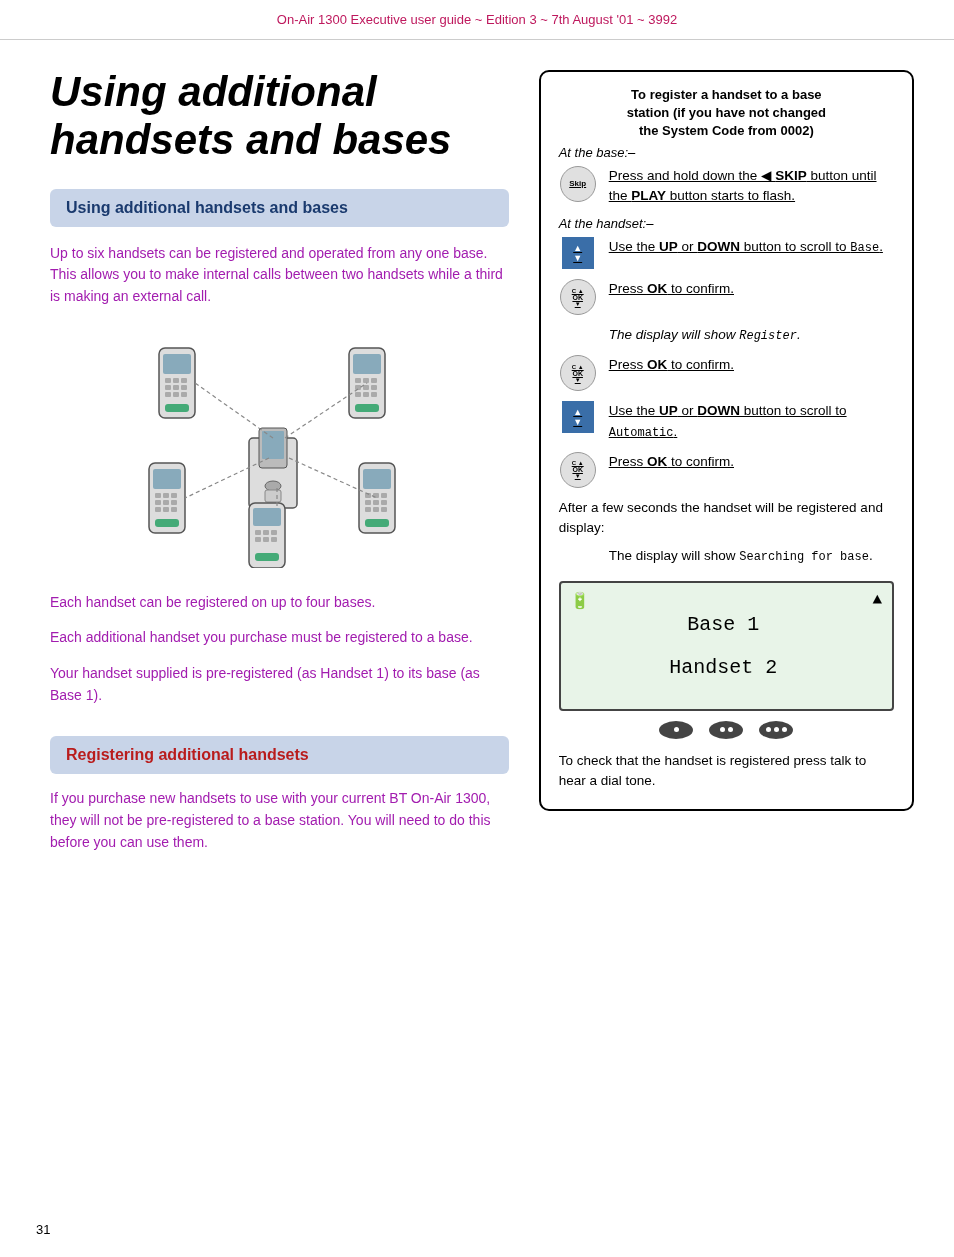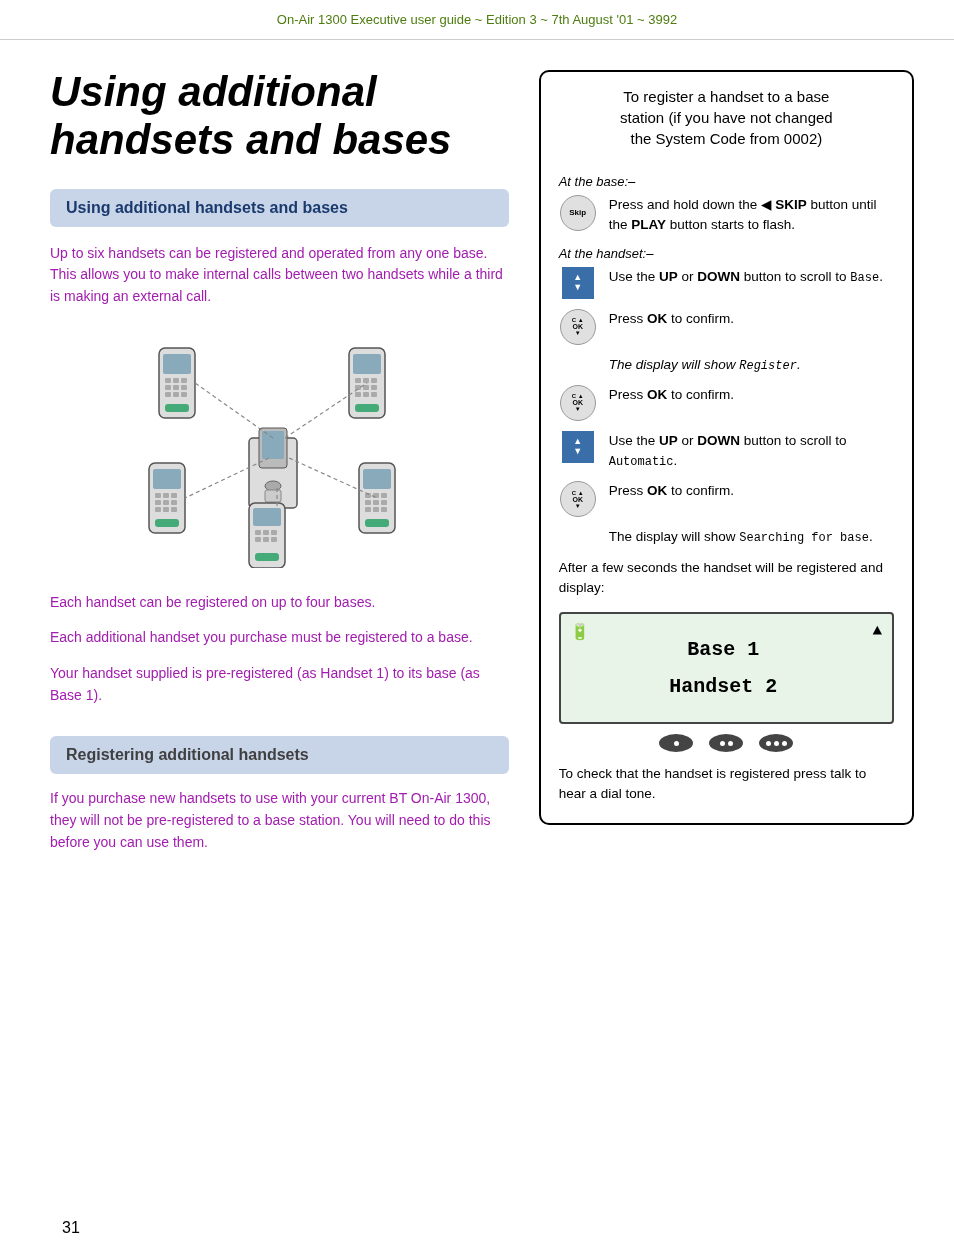--- a/index.html
+++ b/index.html
@@ -10,21 +10,21 @@
       min-height: 1257px;
       position: relative;
       font-size: 14px;
       color: #000;
     }
     .header-bar {
       text-align: center;
       font-size: 13px;
       padding: 12px 20px;
       border-bottom: 1px solid #ccc;
-      color: #4d7c0f;
+      color: #be185d;
     }
     .page-content {
       display: flex;
       flex-direction: row;
       padding: 20px 40px 30px 50px;
       gap: 30px;
     }
     .left-column {
       flex: 1.1;
       min-width: 0;
@@ -71,40 +71,41 @@
     .section-header-orange {
       background: #c8d4e8;
       border-radius: 6px;
       padding: 10px 16px;
       margin-top: 30px;
       margin-bottom: 14px;
     }
     .section-header-orange h2 {
       font-size: 16px;
       font-weight: bold;
-      color: #404040;
+      color: #b91c1c;
     }
     .right-box {
       border: 2px solid #000;
       border-radius: 10px;
       padding: 14px 18px 18px 18px;
       margin-top: 10px;
     }
     .right-box-title {
-      font-size: 15px;
-      font-weight: normal;
+      font-size: 13px;
+      font-weight: bold;
       text-align: center;
-      margin-bottom: 25px;
+      margin-bottom: 4px;
       line-height: 1.4;
     }
     .instruction-row {
       display: flex;
       align-items: flex-start;
       margin-bottom: 10px;
       gap: 12px;
+      text-decoration: underline;
     }
     .instruction-icon {
       flex-shrink: 0;
       width: 38px;
       display: flex;
       align-items: center;
       justify-content: center;
     }
     .instruction-text {
       font-size: 13.5px;
@@ -179,22 +180,21 @@
     .display-icon-signal {
       position: absolute;
       top: 8px;
       right: 10px;
       font-size: 16px;
     }
     .display-line {
       text-align: center;
       font-size: 20px;
       font-family: 'Courier New', monospace;
-      margin: 14px 0;
-      font-weight: bold;
+      margin: 20px 0;
     }
     .softkey-row {
       display: flex;
       justify-content: center;
       gap: 16px;
       margin-top: 8px;
       margin-bottom: 12px;
     }
     .softkey-btn {
       width: 34px;
@@ -206,22 +206,22 @@
       justify-content: center;
     }
     .softkey-btn.two-dot { background: #444; }
     .softkey-btn.three-dot { background: #444; }
     .softkey-dot {
       width: 5px; height: 5px; border-radius: 50%; background: #fff; margin: 0 1.5px;
     }
     .page-number {
       position: absolute;
       bottom: 20px;
-      left: 62px;
-      font-size: 16px;
+      left: 36px;
+      font-size: 13px;
     }
   </style>
 </head>
 <body>
 
 <div class="header-bar">
   <span>On-Air 1300 Executive user guide ~ Edition 3 ~ 7th August '01 ~ 3992</span>
 </div>
 
 <div class="page-content">
@@ -430,25 +430,25 @@
               <span style="font-size:7px; font-weight:bold;">OK</span>
               <span style="font-size:6px;">▼</span>
             </div>
           </div>
         </div>
         <div class="instruction-text">
           Press <strong>OK</strong> to confirm.
         </div>
       </div>
 
+      <p class="instruction-text" style="margin-bottom: 8px;">After a few seconds the handset will be registered and display:</p>
+
       <p class="instruction-text" style="margin-left:50px; margin-bottom:10px;">
         The display will show <span class="monospace">Searching for base</span>.
       </p>
-
-      <p class="instruction-text" style="margin-bottom: 8px;">After a few seconds the handset will be registered and display:</p>
 
       <div class="display-box">
         <span class="display-icon-battery">🔋</span>
         <span class="display-icon-signal">▲</span>
         <div class="display-line">Base 1</div>
         <div class="display-line">Handset 2</div>
       </div>
 
       <div class="softkey-row">
         <div class="softkey-btn">

